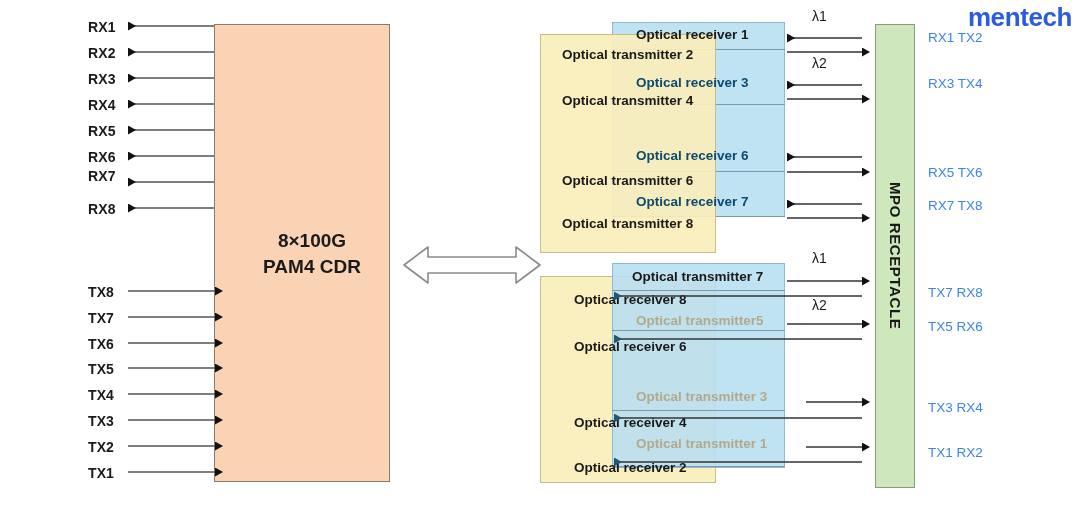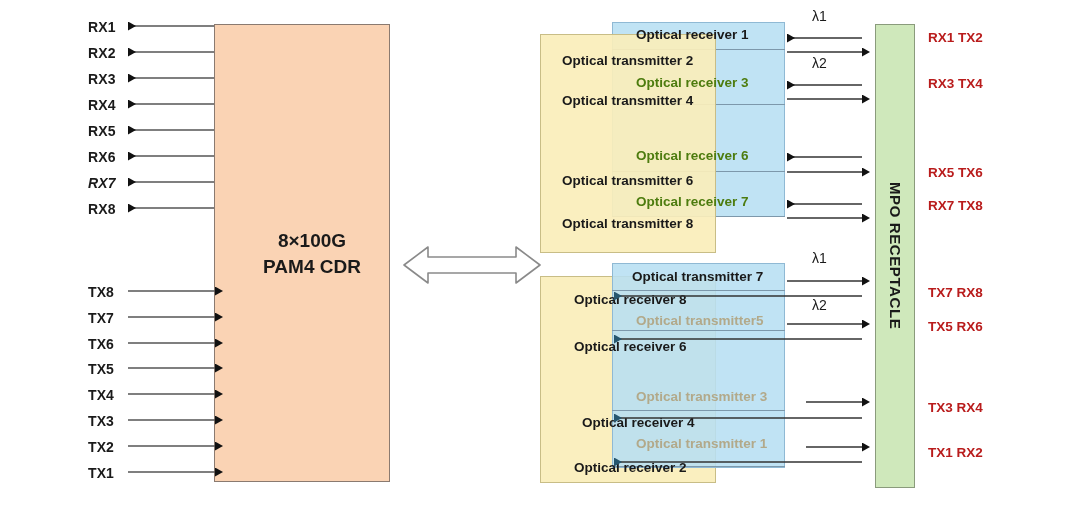--- a/index.html
+++ b/index.html
@@ -68,21 +68,21 @@
   }
   
   .optlbl {
     position: absolute;
     font-size: 13.5px;
     font-weight: bold;
     white-space: nowrap;
     color: #1a1a1a;
   }
   .optlbl.dim { color: #b2a98a; }
-  .optlbl.dimb { color: #4d7c0f; }
+  .optlbl.dimb { color: #0c4a6e; }
   
   #mpo-box {
     position: absolute;
     left: 875px;
     top: 24px;
     width: 40px;
     height: 464px;
     background: #cfe8bb;
     border: 1.5px solid #8a9b7c;
     box-sizing: border-box;
@@ -115,94 +115,95 @@
   }
   .lam {
     position: absolute;
     font-size: 14px;
     font-weight: normal;
     color: #1a1a1a;
   }
   .port {
     position: absolute;
     font-size: 13.5px;
-    font-weight: bold;
-    color: #b91c1c;
+    font-weight: normal;
+    color: #3b82f6;
     white-space: nowrap;
   }
   svg.overlay {
     position: absolute;
     left: 0;
     top: 0;
     width: 1080px;
     height: 506px;
     pointer-events: none;
   }
 </style>
 </head>
 <body>
 
 <div id="canvas">
 
+  <div id="logo">mentech</div>
 
   <div id="cdr-block"></div>
   <div id="cdr-text">
     <div>8×100G</div>
     <div>PAM4 CDR</div>
   </div>
 
   <div class="lbl" style="left:88px; top:19px;">RX1</div>
   <div class="lbl" style="left:88px; top:45px;">RX2</div>
   <div class="lbl" style="left:88px; top:71px;">RX3</div>
   <div class="lbl" style="left:88px; top:97px;">RX4</div>
   <div class="lbl" style="left:88px; top:123px;">RX5</div>
   <div class="lbl" style="left:88px; top:149px;">RX6</div>
-  <div class="lbl" style="left:88px; top:175px;font-style:italic;">RX7</div>
+  <div class="lbl" style="left:88px; top:168px;">RX7</div>
   <div class="lbl" style="left:88px; top:201px;">RX8</div>
 
   <div class="lbl" style="left:88px; top:284px;">TX8</div>
   <div class="lbl" style="left:88px; top:310px;">TX7</div>
   <div class="lbl" style="left:88px; top:336px;">TX6</div>
   <div class="lbl" style="left:88px; top:361px;">TX5</div>
   <div class="lbl" style="left:88px; top:387px;">TX4</div>
   <div class="lbl" style="left:88px; top:413px;">TX3</div>
   <div class="lbl" style="left:88px; top:439px;">TX2</div>
   <div class="lbl" style="left:88px; top:465px;">TX1</div>
 
   <div class="rx-box" style="left:612px; top:22px; width:173px; height:195px;"></div>
   <div class="divline" style="left:612px; top:49px;  width:173px;"></div>
   <div class="divline" style="left:612px; top:104px; width:173px;"></div>
   <div class="divline" style="left:612px; top:171px; width:173px;"></div>
   <div class="divline" style="left:612px; top:216px; width:173px;"></div>
 
   <div class="tx-box" style="left:540px; top:34px; width:176px; height:219px;"></div>
 
   <div class="optlbl" style="left:636px; top:27px;">Optical receiver 1</div>
-  <div class="optlbl" style="left:562px; top:53px;">Optical transmitter 2</div>
+  <div class="optlbl" style="left:562px; top:47px;">Optical transmitter 2</div>
   <div class="optlbl dimb" style="left:636px; top:75px;">Optical receiver 3</div>
   <div class="optlbl" style="left:562px; top:93px;">Optical transmitter 4</div>
   <div class="optlbl dimb" style="left:636px; top:148px;">Optical receiver 6</div>
   <div class="optlbl" style="left:562px; top:173px;">Optical transmitter 6</div>
   <div class="optlbl dimb" style="left:636px; top:194px;">Optical receiver 7</div>
   <div class="optlbl" style="left:562px; top:216px;">Optical transmitter 8</div>
 
   <div class="tx-box" style="left:540px; top:276px; width:176px; height:207px;"></div>
 
   <div class="rx-box" style="left:612px; top:263px; width:173px; height:205px;"></div>
   <div class="divline" style="left:612px; top:290px; width:173px;"></div>
   <div class="divline" style="left:612px; top:330px; width:173px;"></div>
   <div class="divline" style="left:612px; top:410px; width:173px;"></div>
   <div class="divline" style="left:612px; top:466px; width:173px;"></div>
 
   <div class="optlbl" style="left:632px; top:269px;">Optical transmitter 7</div>
   <div class="optlbl" style="left:574px; top:292px;">Optical receiver 8</div>
   <div class="optlbl dim" style="left:636px; top:313px;">Optical transmitter5</div>
   <div class="optlbl" style="left:574px; top:339px;">Optical receiver 6</div>
   <div class="optlbl dim" style="left:636px; top:389px;">Optical transmitter 3</div>
-  <div class="optlbl" style="left:574px; top:415px;margin-left:8px;">Optical receiver 4</div>
+  <div class="optlbl" style="left:574px; top:415px;">Optical receiver 4</div>
   <div class="optlbl dim" style="left:636px; top:436px;">Optical transmitter 1</div>
   <div class="optlbl" style="left:574px; top:460px;">Optical receiver 2</div>
 
   <div class="lam" style="left:812px; top:8px;">λ1</div>
   <div class="lam" style="left:812px; top:55px;">λ2</div>
   <div class="lam" style="left:812px; top:250px;">λ1</div>
   <div class="lam" style="left:812px; top:297px;">λ2</div>
 
   <div id="mpo-box"></div>
   <div id="mpo-text">MPO RECEPTACLE</div>

